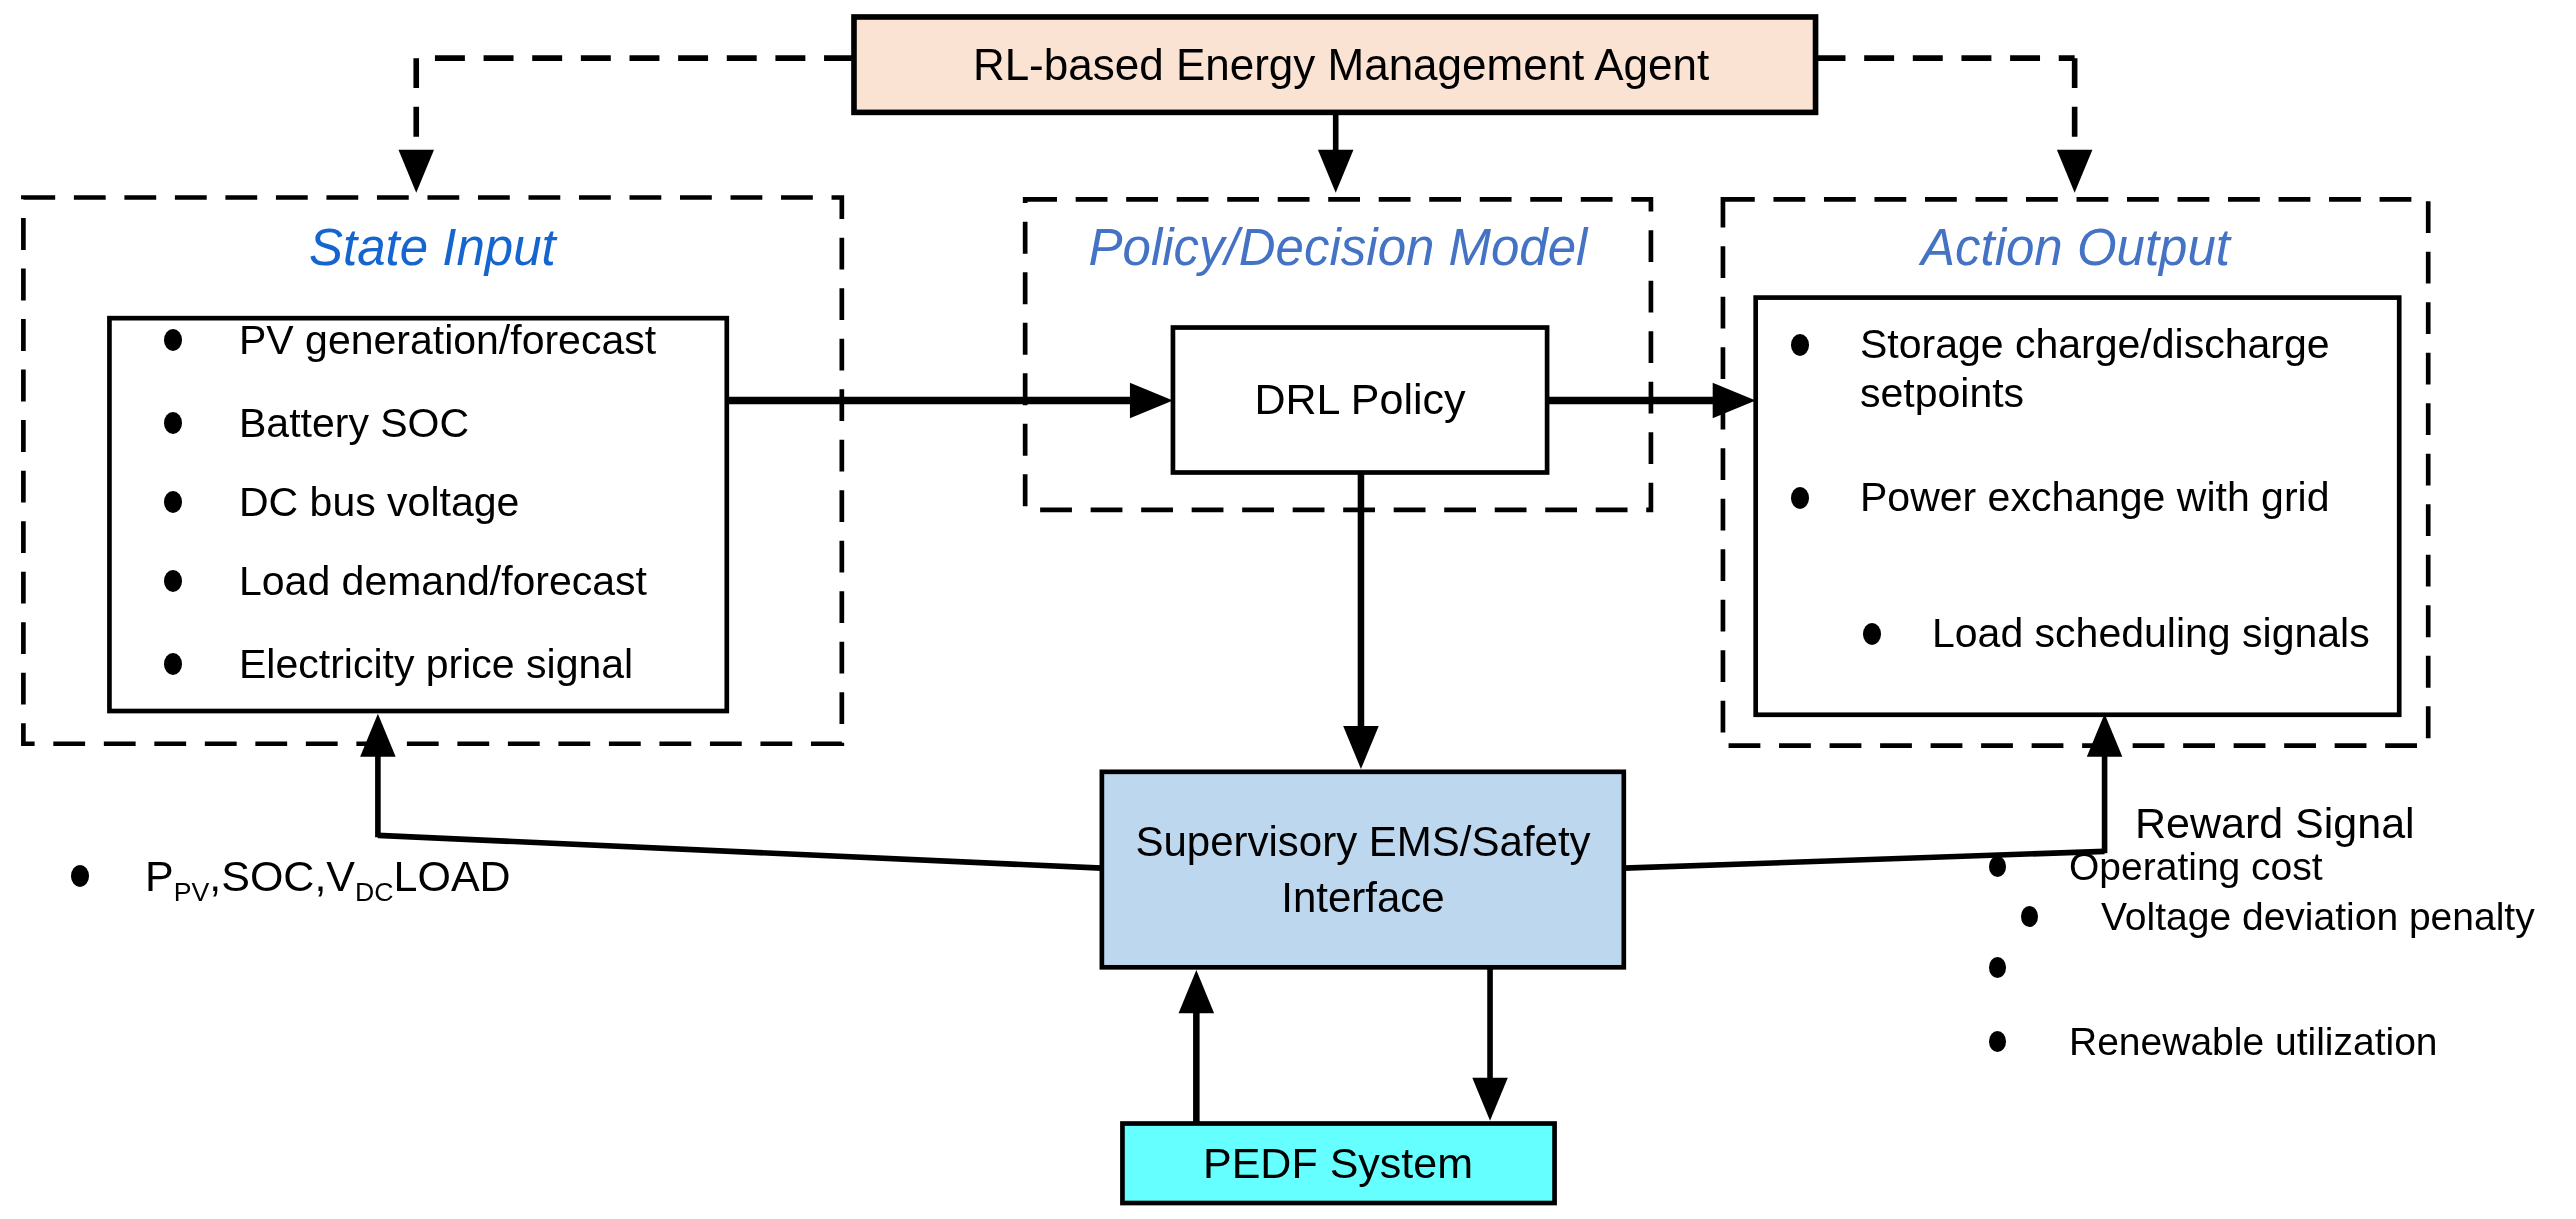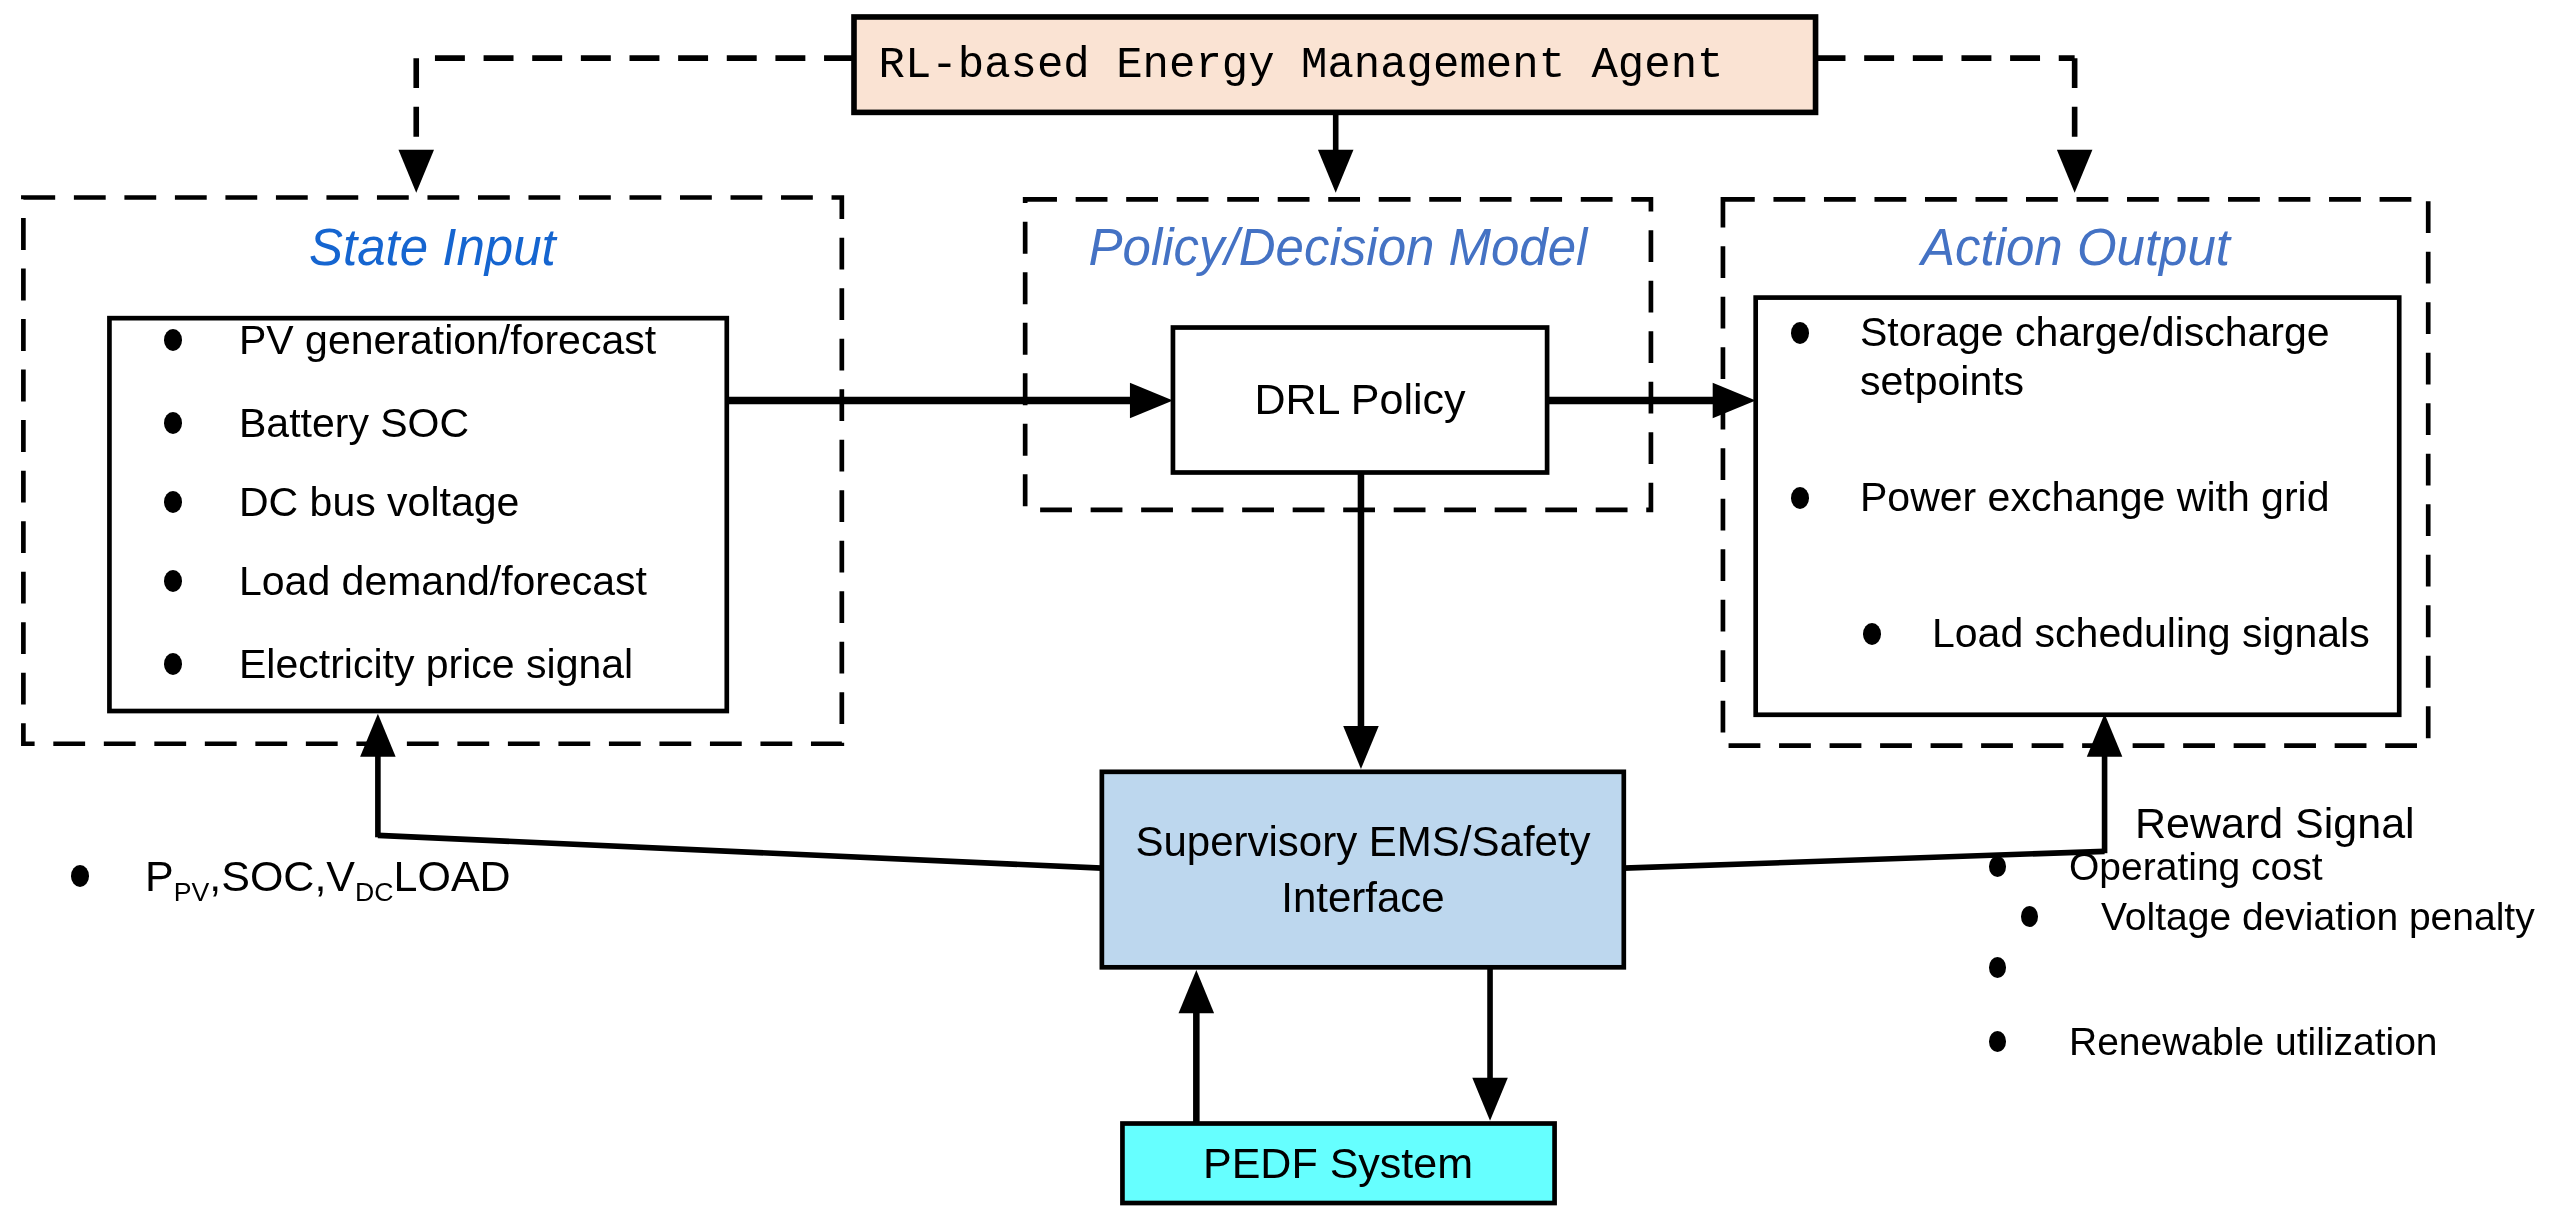--- a/index.html
+++ b/index.html
@@ -7,21 +7,21 @@
     position:relative; width:2576px; height:1220px; background:#ffffff;
     font-family:"Liberation Sans", sans-serif; color:#000; overflow:hidden;
   }
   #wires { position:absolute; left:0; top:0; width:2576px; height:1220px; }
 
   .txt { position:absolute; }
   .center-box {
     position:absolute; display:flex; align-items:center; justify-content:center;
     text-align:center;
   }
-  .agent-label { left:820px; top:17px; width:962px; height:95px; font-size:44px;font-family:Liberation Mono, monospace; }
+  .agent-label { left:860px; top:17px; width:962px; height:95px; font-size:44px; }
   .drl-label   { left:1173px; top:327px; width:374px; height:145px; font-size:43px; }
   .supervisor-label { left:1102px; top:772px; width:522px; height:195px; font-size:42px; line-height:1.32; padding:0 18px; box-sizing:border-box; }
   .pedf-label  { left:1122px; top:1123px; width:432px; height:80px; font-size:43px; }
 
   .heading { position:absolute; top:218px; height:60px; line-height:60px; font-size:51px; text-align:center; white-space:nowrap;font-style:italic; }
   .heading.state  { left:23.4px;   width:818px; color:var(--state-title,#1565D0); }
   .heading.policy { left:1025px; width:626px; color:var(--policy-title,#4472C4); }
   .heading.action { left:1723px; width:705px; color:var(--action-title,#4472C4); }
 
   .bullet-item { position:absolute; font-size:41px; line-height:51px; white-space:nowrap; }
@@ -112,21 +112,21 @@
     </div>
     <div class="bullet-item" style="left:239px; top:639px;">
       <span class="dot"></span>
       <span>Electricity price signal</span>
     </div>
   </div>
 
   <div class="center-box drl-label">DRL Policy</div>
 
   <div class="right-list">
-    <div class="bullet-item" style="left:1860px; top:308px;">
+    <div class="bullet-item" style="left:1860px; top:320px;">
       <span class="dot"></span>
       <span>Storage charge/discharge setpoints</span>
     </div>
     <div class="bullet-item" style="left:1860px; top:473px;">
       <span class="dot"></span>
       <span>Power exchange with grid</span>
     </div>
     <div class="bullet-item" style="left:1932px; top:609px;">
       <span class="dot"></span>
       <span>Load scheduling signals</span>

